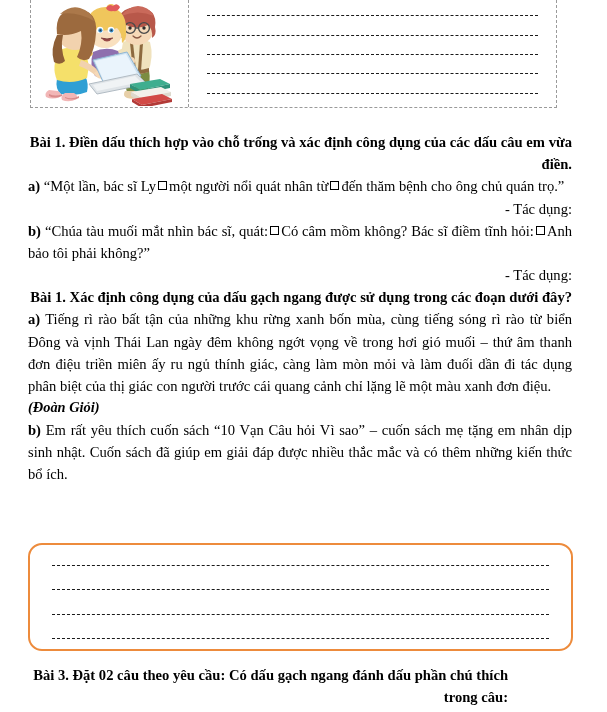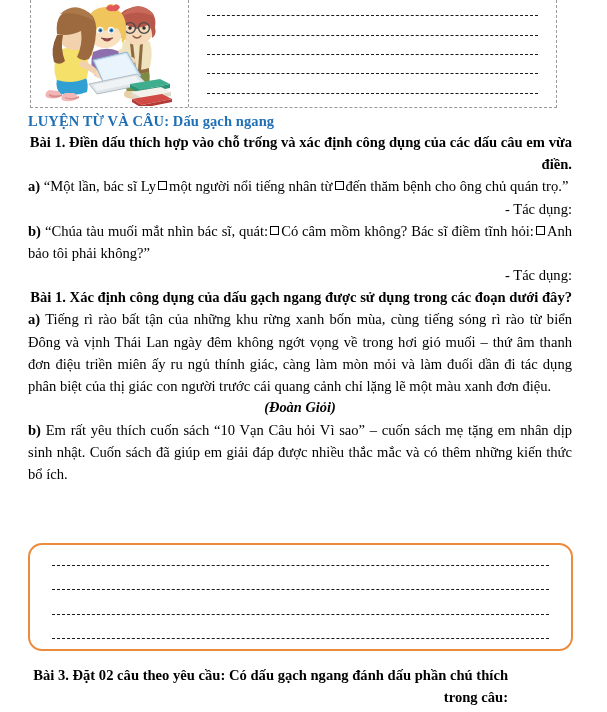--- a/index.html
+++ b/index.html
@@ -99,21 +99,21 @@
   .blank-box {
     display: inline-block;
     width: 9px;
     height: 9px;
     border: 1px solid #000;
     margin: 0 2px;
     vertical-align: 1px;
     box-sizing: border-box;
   }
   .attribution {
-    text-align: center;
+    text-align: left;
     font-weight: bold;
     font-style: italic;
     font-size: 14.4px;
     line-height: 1.5;
   }
 
   
   .answer-box {
     position: absolute;
     left: 28px;
@@ -251,29 +251,28 @@
 
     <div class="top-cell-lines">
       <div class="ruled"></div>
       <div class="ruled"></div>
       <div class="ruled"></div>
       <div class="ruled"></div>
       <div class="ruled"></div>
     </div>
   </div>
 
-  <div class="section-heading">LUYỆN TỪ VÀ CÂU: Dấu gạch ngang</div>
 
   <div class="content">
 
     <p class="bold nojust">Bài 1. Điền dấu thích hợp vào chỗ trống và xác định công dụng của các dấu câu em vừa điền.</p>
 
     <p>
       <b>a)</b>
-      <span>“Một lần, bác sĩ Ly</span><span class="blank-box"></span><span>một người nổi tiếng nhân từ</span><span class="blank-box"></span><span>đến thăm bệnh cho ông chủ quán trọ.”</span>
+      <span>“Một lần, bác sĩ Ly</span><span class="blank-box"></span><span>một người nổi quát nhân từ</span><span class="blank-box"></span><span>đến thăm bệnh cho ông chủ quán trọ.”</span>
     </p>
 
     <p class="nojust">- Tác dụng:</p>
 
     <p>
       <b>b)</b>
       <span>“Chúa tàu muối mắt nhìn bác sĩ, quát:</span><span class="blank-box"></span><span>Có câm mồm không? Bác sĩ điềm tĩnh hỏi:</span><span class="blank-box"></span><span>Anh bảo tôi phải không?”</span>
     </p>
 
     <p class="nojust">- Tác dụng:</p>

